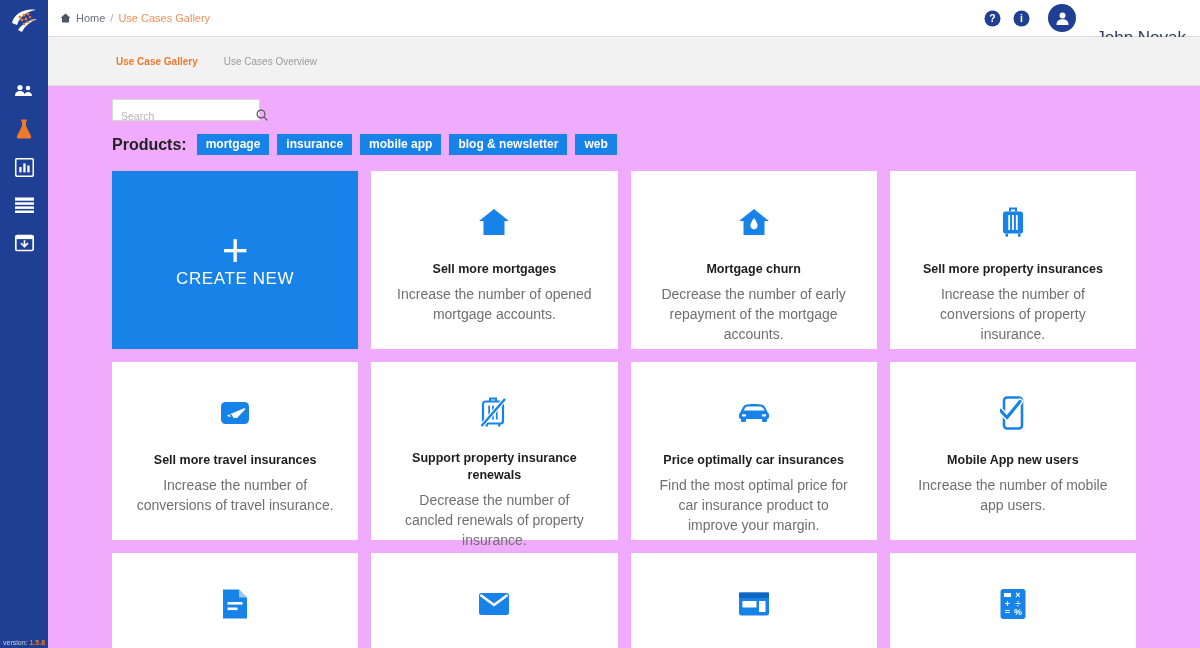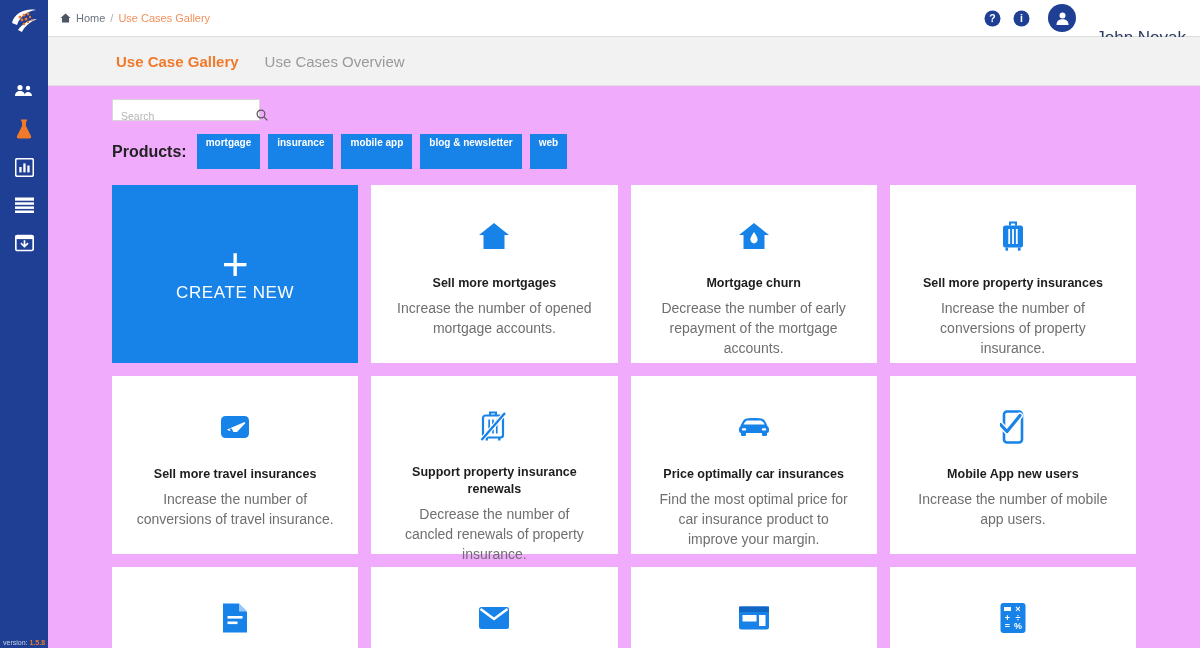--- a/index.html
+++ b/index.html
@@ -65,21 +65,21 @@
   .user-role { font-size: 7.5px; color: #8a93a6; letter-spacing: .4px; }
 
   
   .tabbar {
     height: 49px; min-height: 49px;
     background: #f2f2f2;
     border-bottom: 1px solid #e0e0e0;
     display: flex; align-items: center;
     padding-left: 68px; gap: 26px;
   }
-  .tab { font-size: 15px; color: #9a9a9a; cursor: pointer; white-space: nowrap; }
+  .tab { font-size: 10px; color: #9a9a9a; cursor: pointer; white-space: nowrap; }
   .tab.active { color: #f0792a; font-weight: bold; }
 
   
   .content { flex: 1; overflow: hidden; padding: 0 0 0 0; }
 
   .searchrow { padding: 13px 0 0 64px; }
   .search-box {
     width: 148px; height: 22px; background: #fff;
     border: 1px solid #d6d6d6;
     display: flex; align-items: center; padding: 12px 6px 0 8px;
@@ -90,22 +90,22 @@
     font-family: "Liberation Sans", sans-serif;
     background: transparent;
   }
   .search-box input::placeholder { color: #b4b4b4; }
 
   .filters { padding-left: 64px; }
   .filter-row { display: flex; align-items: center; margin-top: 13px; gap: 8px; }
   .filter-label { font-size: 16px; color: #222; font-weight: bold; margin-right: 2px; }
   .chip {
     background: #1782e8; color: #ffffff;
-    font-size: 10px; font-weight: bold;
-    padding: 4px 9px 21px;
+    font-size: 12px; font-weight: bold;
+    padding: 4px 9px 5px;
     cursor: pointer; white-space: nowrap;
     line-height: 1;
   }
 
   
   .grid {
     margin-top: 16px;
     padding-left: 64px; padding-right: 64px;
     display: grid;
     grid-template-columns: repeat(4, 1fr);

